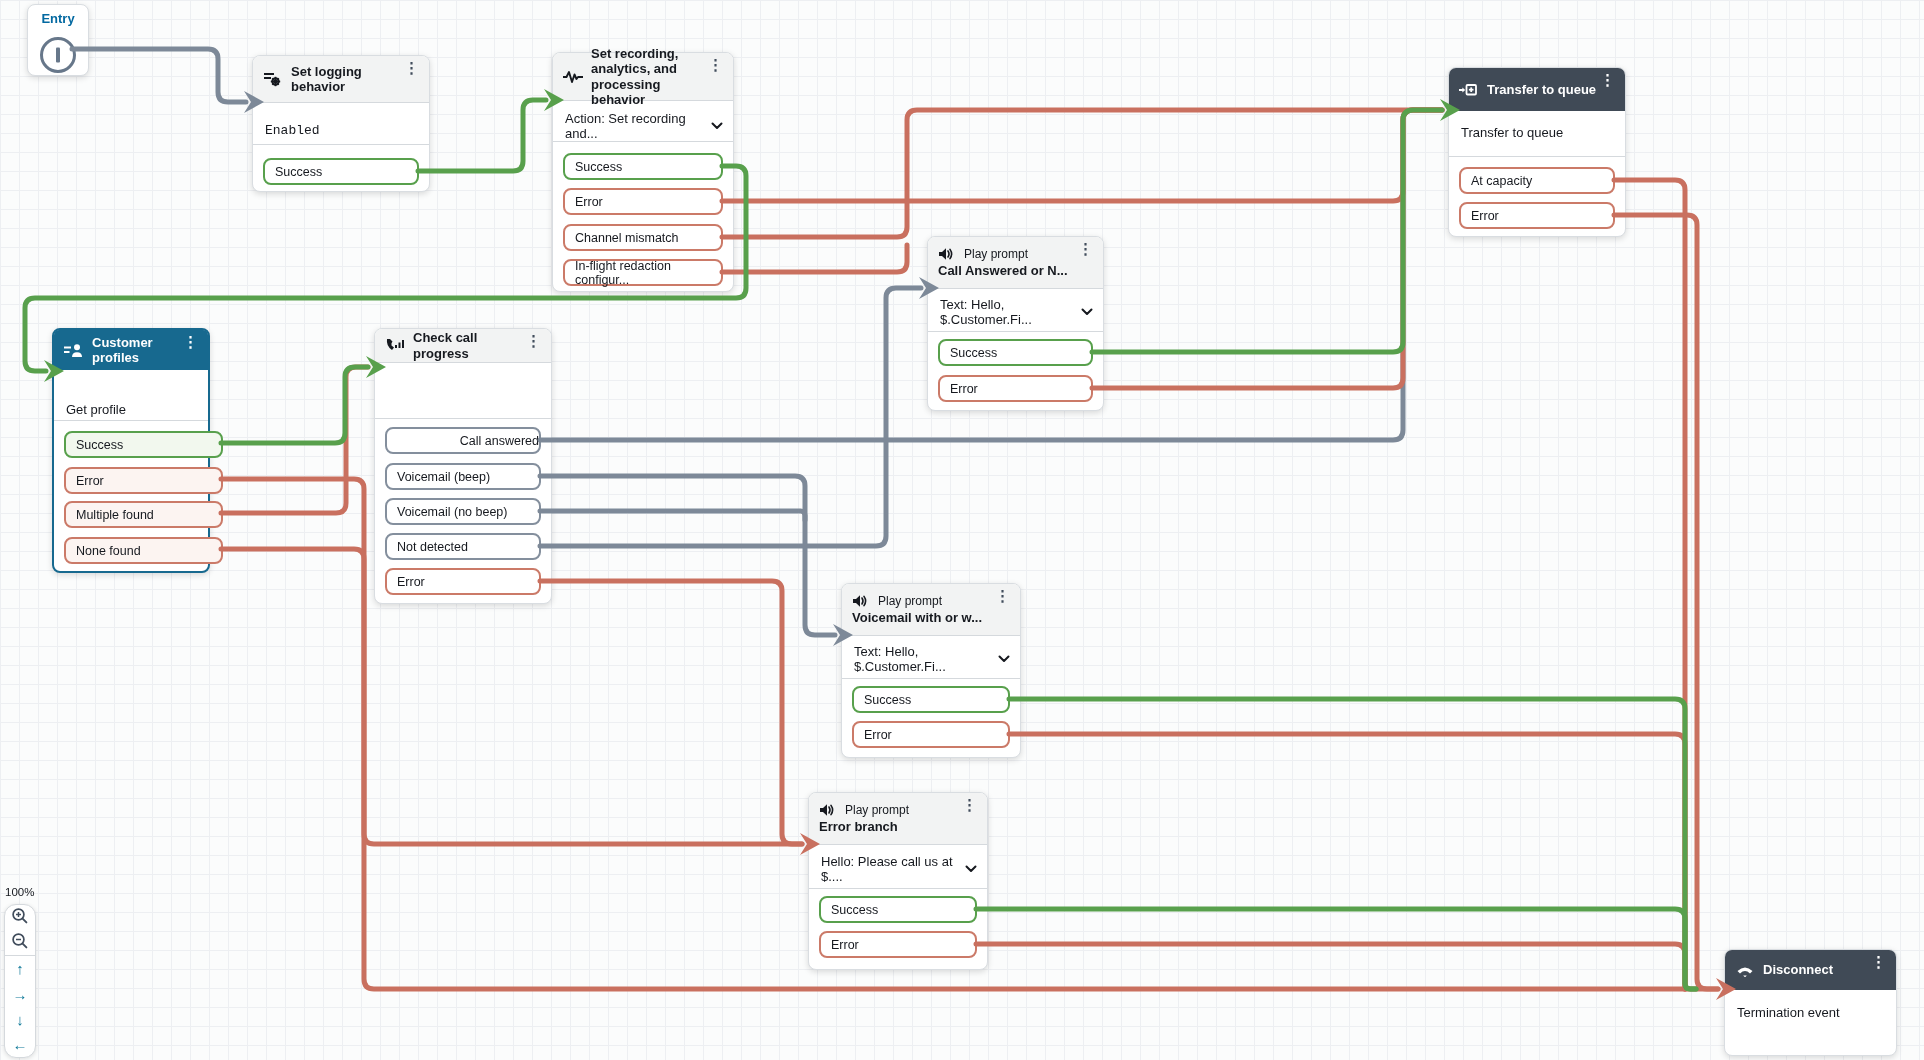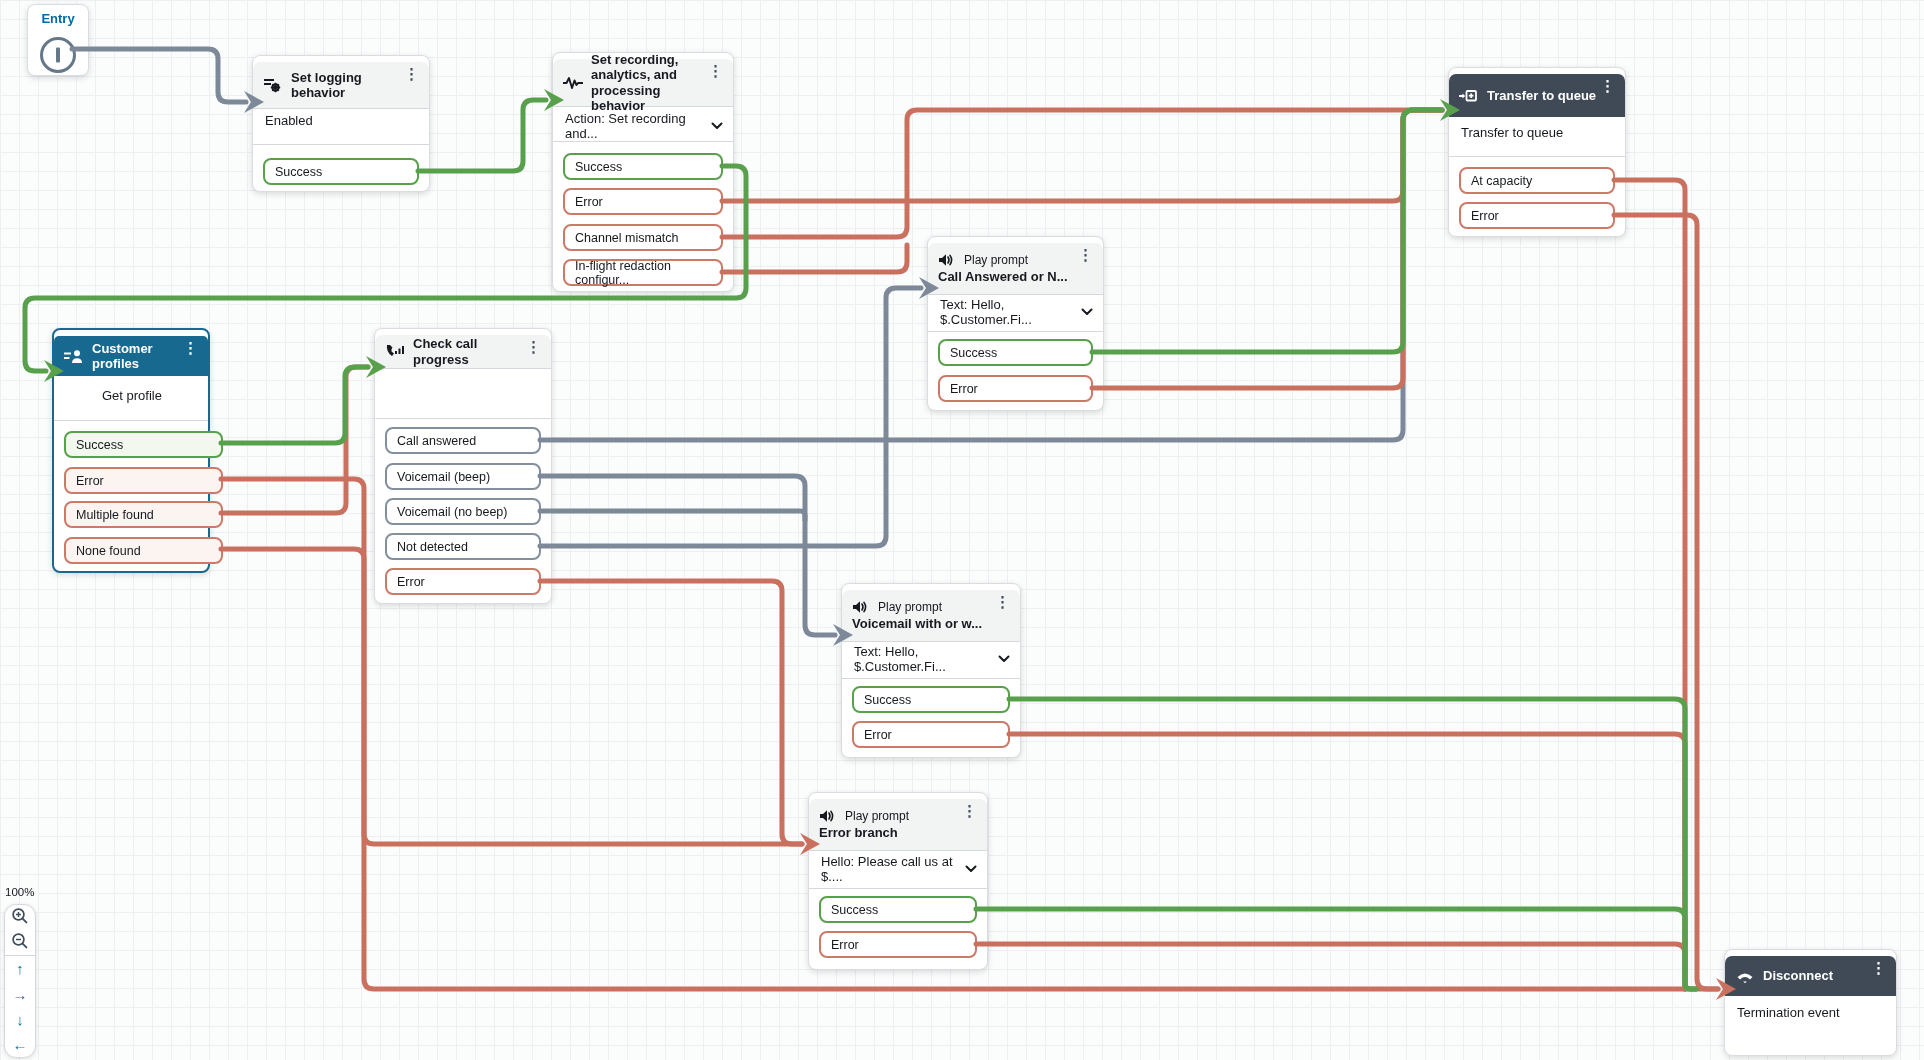--- a/index.html
+++ b/index.html
@@ -7,21 +7,21 @@
   #canvas{position:absolute;inset:0;width:1924px;height:1060px;
     background-image:linear-gradient(to right,#edeff2 1px,transparent 1px),
                      linear-gradient(to bottom,#edeff2 1px,transparent 1px);
     background-size:19px 19px;}
   #wires{position:absolute;inset:0;z-index:3;pointer-events:none;}
   .node{position:absolute;z-index:2;background:#fff;border:1px solid #d9dde1;border-radius:8px;
     box-shadow:0 2px 6px rgba(0,0,0,.14);box-sizing:border-box;}
   .node.accent{border:2px solid #17698f;}
   .node-header{position:absolute;left:0;top:0;right:0;background:#f2f3f3;
     border-bottom:1px solid #d5d9dd;border-radius:7px 7px 0 0;box-sizing:border-box;
-    display:flex;align-items:center;padding:4px 8px 4px 10px;margin-top:6px;}
+    display:flex;align-items:center;padding:4px 8px 4px 10px;}
   .node.dark .node-header{background:#404a56;border-bottom:none;}
   .node.accent .node-header{background:#17698f;border-bottom:none;border-radius:5px 5px 0 0;}
   .hdr-title{font-size:13px;font-weight:bold;color:#16191f;line-height:1.18;flex:1;}
   .node.dark .hdr-title,.node.accent .hdr-title{color:#fff;}
   .hdr-icon{width:20px;margin-right:8px;flex:0 0 auto;display:flex;align-items:center;}
   .kebab{flex:0 0 auto;font-size:15px;font-weight:bold;color:#414d5c;align-self:flex-start;
     padding:0 2px;cursor:pointer;line-height:1;}
   .node.dark .kebab,.node.accent .kebab{color:#fff;}
   .hdr-stack{flex:1;display:flex;flex-direction:column;gap:2px;}
   .hdr-small{display:flex;align-items:center;gap:6px;font-size:12px;color:#16191f;}
@@ -71,21 +71,21 @@
             <circle cx="12.5" cy="11.5" r="3.2" fill="none" stroke="#16191f" stroke-width="2"></circle>
             <line x1="12.5" y1="6.8" x2="12.5" y2="16.2" stroke="#16191f" stroke-width="1.6"></line>
             <line x1="7.8" y1="11.5" x2="17.2" y2="11.5" stroke="#16191f" stroke-width="1.6"></line>
             <line x1="9.2" y1="8.2" x2="15.8" y2="14.8" stroke="#16191f" stroke-width="1.4"></line>
             <line x1="15.8" y1="8.2" x2="9.2" y2="14.8" stroke="#16191f" stroke-width="1.4"></line>
           </svg>
         </span>
        <span class="hdr-title">Set logging behavior</span>
         <span class="kebab">⋮</span>
       </div>
-      <div class="row" style="top: 57px;">
+      <div class="row" style="top: 67px; font-family: Liberation Mono, monospace;">
         <span>Enabled</span>
       </div>
       <div class="divider" style="top: 88px;"></div>
       <div class="pill green" style="top: 102px; width: 156px;">
         <span>Success</span>
       </div>
     </div>
     <div class="node light" style="left: 552px; top: 52px; width: 182px; height: 240px;">
       <div class="node-header" style="height: 48px;">
         <span class="hdr-icon">
@@ -149,21 +149,21 @@
           <svg width="20" height="15" viewBox="0 0 20 15">
             <line x1="0" y1="4.5" x2="7" y2="4.5" stroke="#fff" stroke-width="2"></line>
             <line x1="0" y1="9" x2="5.5" y2="9" stroke="#fff" stroke-width="2"></line>
             <circle cx="13" cy="4.2" r="3" fill="#fff"></circle>
             <path d="M8 14 Q8 9.2 13 9.2 Q18 9.2 18 14 Z" fill="#fff"></path>
           </svg>
         </span>
        <span class="hdr-title">Customer profiles</span>
         <span class="kebab">⋮</span>
       </div>
-      <div class="row" style="top: 58px; justify-content: center;">
+      <div class="row" style="top: 72px;">
         <span>Get profile</span>
       </div>
       <div class="divider" style="top: 90px;"></div>
       <div class="pill green tint" style="top: 101px; width: 159px;">
         <span>Success</span>
       </div>
       <div class="pill red tint" style="top: 137px; width: 159px;">
         <span>Error</span>
       </div>
       <div class="pill red tint" style="top: 171px; width: 159px;">
@@ -180,21 +180,21 @@
             <path d="M2 2 Q1 9 7 13 L9 10.5 L6.5 8.5 Q6 6 7.5 4.5 L5 2 Z" fill="#16191f"></path>
             <line x1="11" y1="8" x2="11" y2="11" stroke="#16191f" stroke-width="2"></line>
             <line x1="14.5" y1="5.5" x2="14.5" y2="11" stroke="#16191f" stroke-width="2"></line>
             <line x1="18" y1="3" x2="18" y2="11" stroke="#16191f" stroke-width="2"></line>
           </svg>
         </span>
        <span class="hdr-title">Check call progress</span>
         <span class="kebab">⋮</span>
       </div>
       <div class="divider" style="top: 89px;"></div>
-      <div class="pill slate" style="top: 98px; width: 156px;">
+      <div class="pill slate" style="top: 98px; width: 156px; justify-content: flex-end;">
         <span>Call answered</span>
       </div>
       <div class="pill slate" style="top: 134px; width: 156px;">
         <span>Voicemail (beep)</span>
       </div>
       <div class="pill slate" style="top: 169px; width: 156px; text-align: right;">
         <span>Voicemail (no beep)</span>
       </div>
       <div class="pill slate" style="top: 204px; width: 156px;">
         <span>Not detected</span>

